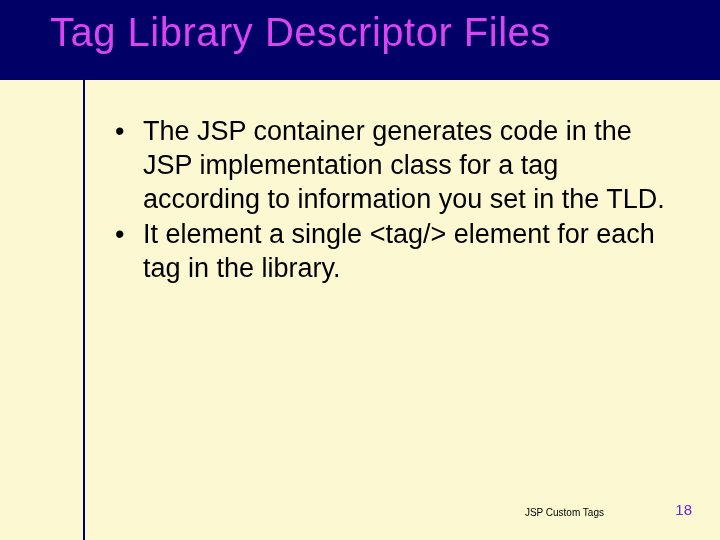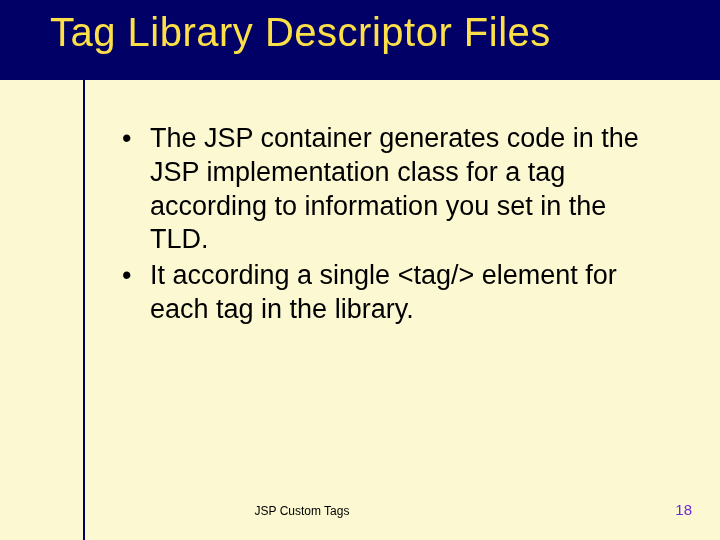--- a/index.html
+++ b/index.html
@@ -21,21 +21,21 @@
     background: #000066;
     width: 720px;
     height: 80px;
     position: relative;
   }
   .title-text {
     position: absolute;
     left: 50px;
     top: 10px;
     font-size: 40px;
-    color: #fde047;
+    color: #d946ef;
     font-weight: normal;
     letter-spacing: 0.5px;
     text-align: right;
   }
   .accent-line {
     position: absolute;
     left: 83px;
     top: 80px;
     width: 2px;
     height: 460px;
@@ -46,21 +46,21 @@
     left: 110px;
     top: 110px;
     width: 570px;
     color: #000;
     font-size: 27px;
     line-height: 1.25;
   }
   .content ul {
     list-style: none;
     padding: 0;
-    margin: 12px;
+    margin: 5px;
   }
   .content li {
     position: relative;
     padding-left: 28px;
     margin-bottom: 2px;
   }
   .content li::before {
     content: "•";
     position: absolute;
     left: 0;
@@ -69,22 +69,22 @@
     color: #000;
   }
   .code {
     font-family: Liberation Sans, sans-serif;
   }
   .footer-title {
     position: absolute;
     bottom: 22px;
     left: 0;
     width: 604px;
-    text-align: center;
-    font-size: 12px;
+    text-align: right;
+    font-size: 10px;
     color: #000;
   }
   .footer-num {
     position: absolute;
     bottom: 22px;
     right: 28px;
     font-size: 15px;
     color: #6d28d9;
   }
 </style>
@@ -96,20 +96,20 @@
     <div class="title-text">Tag Library Descriptor Files</div>
   </div>
   <div class="accent-line"></div>
 
   <div class="content">
     <ul>
       <li>
         <span>The JSP container generates code in the JSP implementation class for a tag according to information you set in the TLD.</span>
       </li>
       <li>
-        <span>It according a single </span><span class="code">&lt;tag/&gt;</span><span> element for each tag in the library.</span>
+        <span>It element a single </span><span class="code">&lt;tag/&gt;</span><span> element for each tag in the library.</span>
       </li>
     </ul>
   </div>
 
   <div class="footer-title">JSP Custom Tags</div>
   <div class="footer-num">18</div>
 </div>
 
 </body></html>

